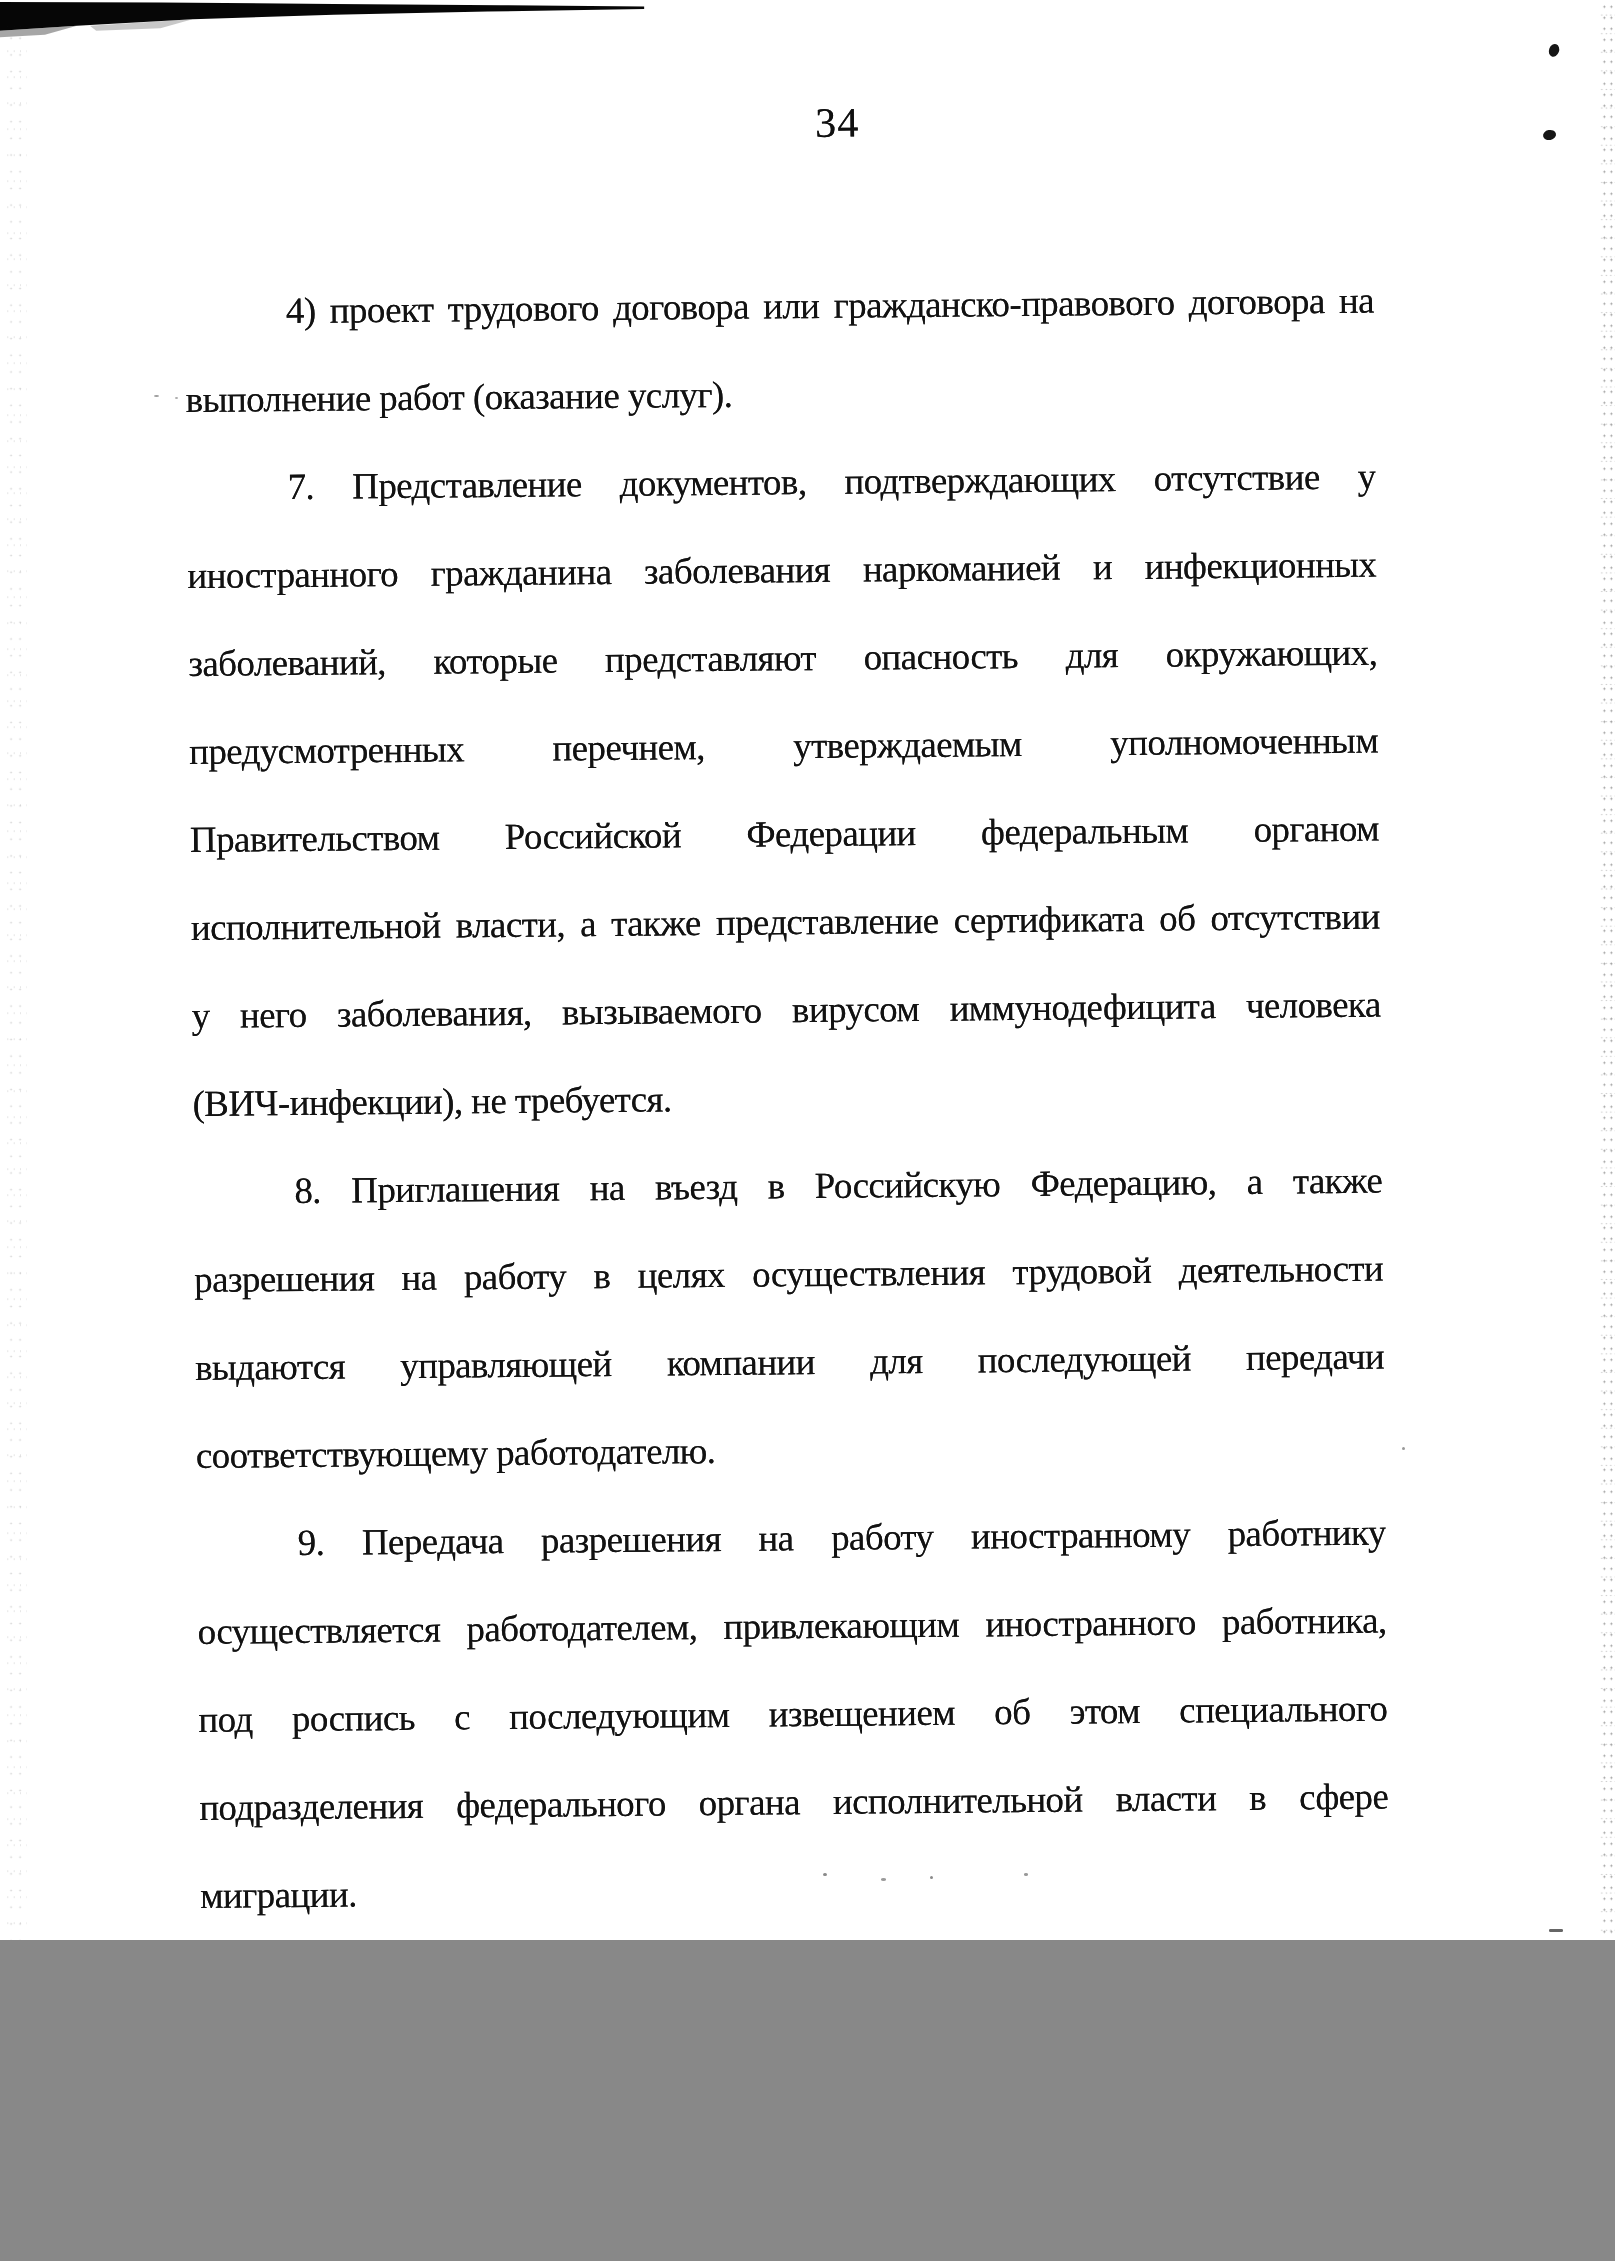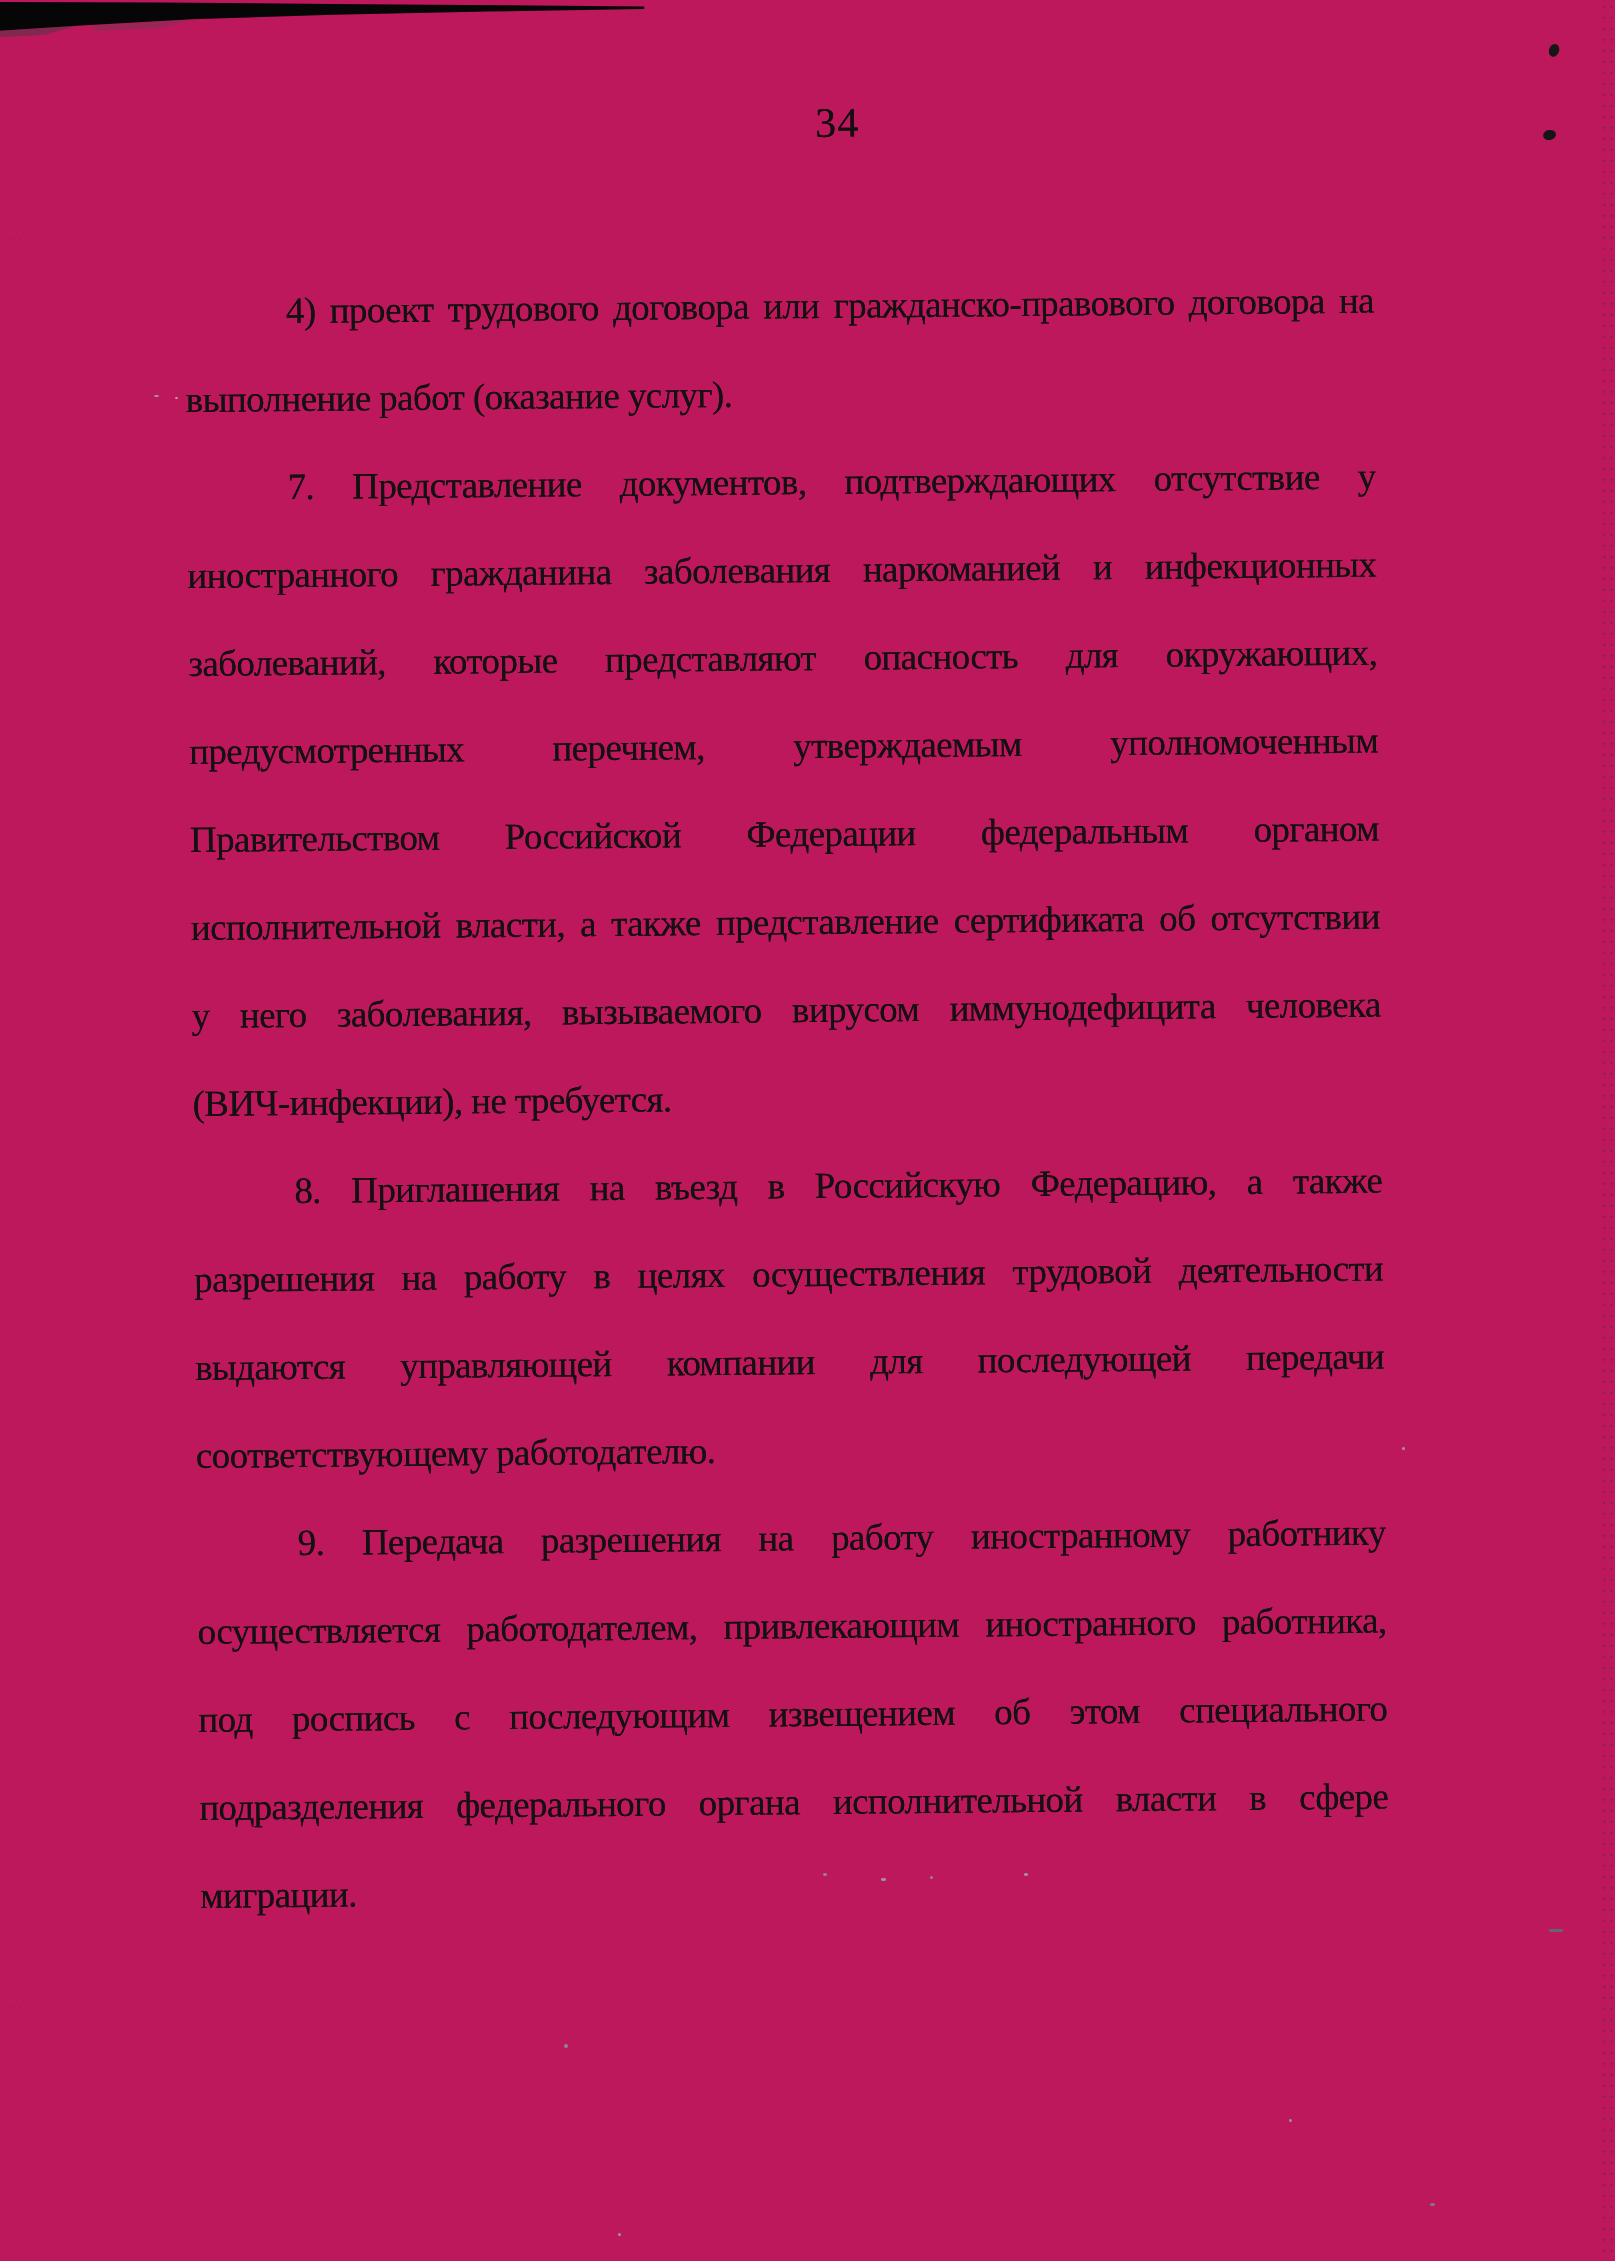--- a/index.html
+++ b/index.html
@@ -1,19 +1,19 @@
 <!DOCTYPE html>
 <html lang="ru" style="font-size:10.3px"><head>
 <meta charset="utf-8">
 <style>
   html,body{margin:0;padding:0;background:#888;}
   .page{
     position:relative;
-    width:1616px;height:2261px;
-    background:#be185d;
+    width:1616px;height:1940px;
+    background:#ffffff;
     overflow:hidden;
     font-family:"Liberation Serif","DejaVu Serif",serif;
     color:#141414;
   }
   
   .top-band{position:absolute;left:0;top:0;width:648px;height:45px;}
   .noise-right{
     position:absolute;right:0;top:0;width:16.7px;height:2261px;
     background-image:
       radial-gradient(circle, rgba(40,40,40,.85) 0.8px, transparent 1.2px),

